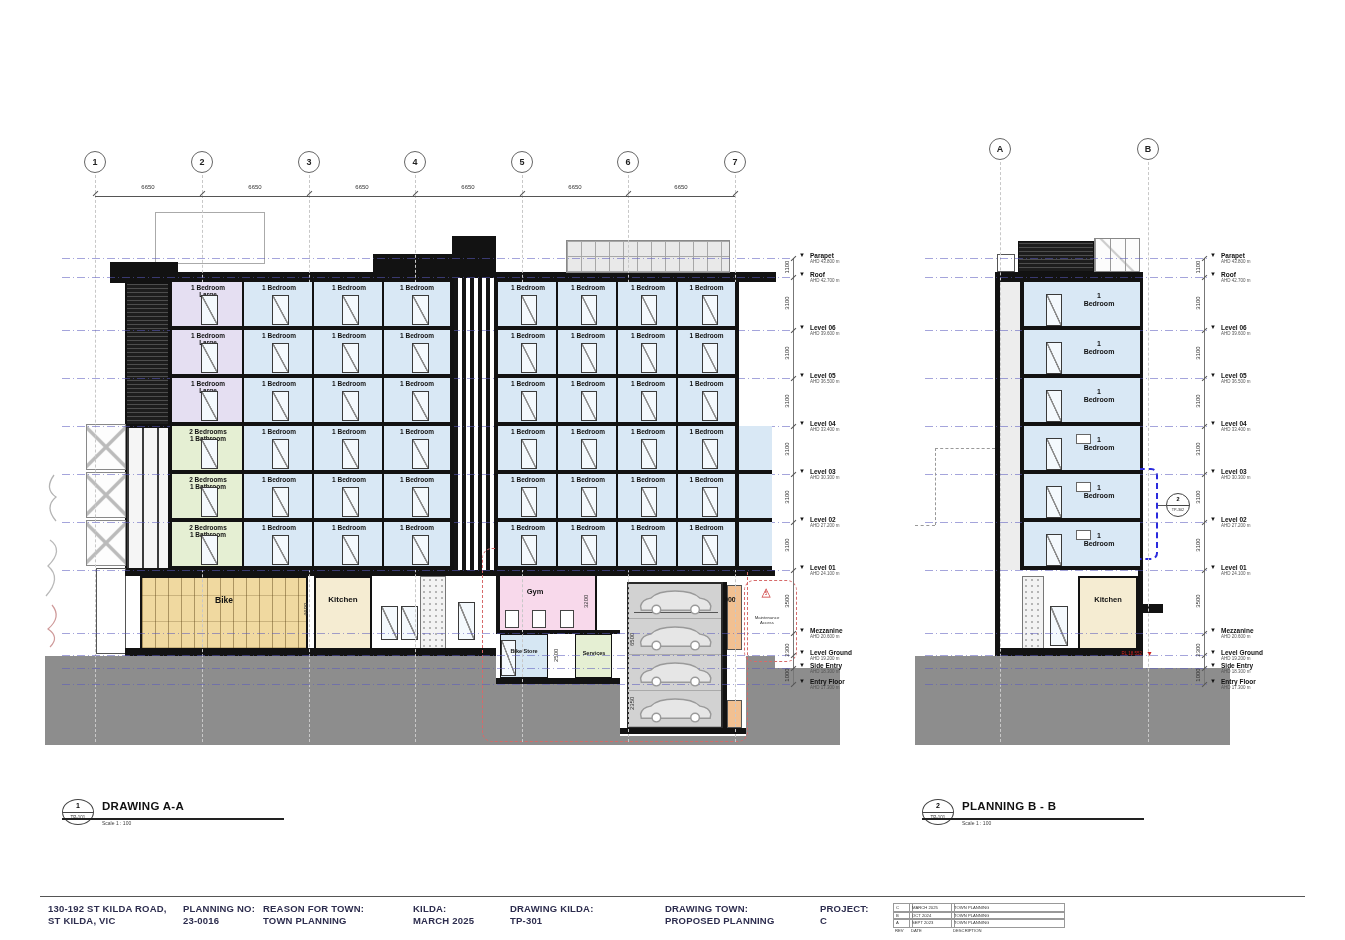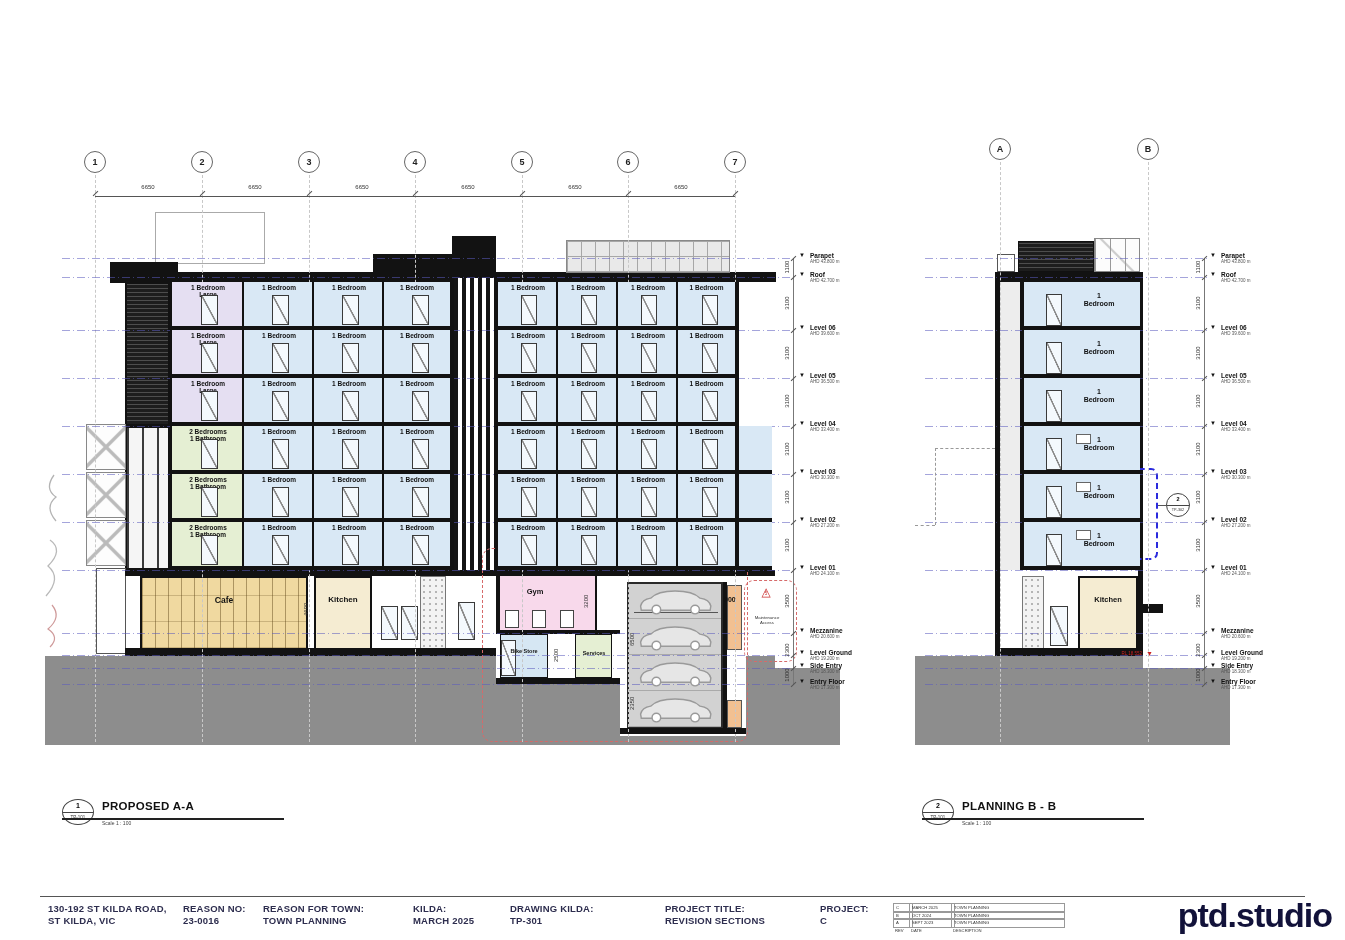--- a/index.html
+++ b/index.html
@@ -102,21 +102,21 @@
   <div class="abs" style="left:727px;top:585px;width:15px;height:65px;background:#f2c091;border:1px solid #555;"></div>
   <div class="abs" style="left:727px;top:700px;width:15px;height:28px;background:#f2c091;border:1px solid #555;"></div>
 
   <div class="abs cloud" style="left:482px;top:548px;width:266px;height:194px;"></div>
   <div class="abs cloud" style="left:744px;top:580px;width:53px;height:82px;"></div>
   <div class="abs" style="left:758px;top:586px;width:16px;height:14px;color:#cc3333;font-size:12px;line-height:13px;text-align:center;">△</div>
   <div class="abs lbl" style="left:758px;top:592px;width:16px;text-align:center;font-size:4.5px;color:#cc3333;">5</div>
   <div class="abs lbl" style="left:742px;top:616px;width:50px;text-align:center;font-size:4.3px;color:#333;">Maintenance
 Access</div>
 
-  <div class="abs lbl" style="left:140px;top:596px;width:168px;text-align:center;font-size:8.5px;font-weight:bold;">Cafe</div>
+  <div class="abs lbl" style="left:140px;top:596px;width:168px;text-align:center;font-size:8.5px;font-weight:bold;">Bike</div>
   <div class="abs lbl" style="left:314px;top:596px;width:58px;text-align:center;font-size:8px;font-weight:bold;">Kitchen</div>
   <div class="abs lbl rot dimtxt" style="left:286px;top:606px;width:40px;">4600</div>
   <div class="abs lbl" style="left:500px;top:588px;width:70px;text-align:center;font-size:7.5px;font-weight:bold;">Gym</div>
   <div class="abs lbl rot dimtxt" style="left:566px;top:598px;width:40px;">3200</div>
   <div class="abs lbl" style="left:500px;top:648px;width:48px;text-align:center;font-size:5.5px;font-weight:bold;">Bike Store</div>
   <div class="abs lbl rot dimtxt" style="left:536px;top:652px;width:40px;">2500</div>
   <div class="abs lbl" style="left:570px;top:650px;width:48px;text-align:center;font-size:5.5px;font-weight:bold;">Services</div>
   <div class="abs lbl" style="left:630px;top:598px;width:90px;text-align:center;font-size:6.5px;">6000</div>
   <div class="abs lbl" style="left:630px;top:632px;width:90px;text-align:center;font-size:6.5px;font-weight:bold;">Car Stacking
 System</div>
@@ -149,76 +149,75 @@
   <div class="abs" style="left:1158px;top:505px;width:8px;height:1px;background:#555;"></div>
   <div class="abs callout-circle" style="left:1166px;top:493px;width:24px;height:24px;">
     <div style="font-size:5.5px;font-weight:bold;border-bottom:1px solid #444;line-height:11px;">2</div>
     <div style="font-size:3.8px;line-height:9px;color:#333;">TP-302</div>
   </div>
 
   <div class="abs callout-circle" style="left:62px;top:799px;width:32px;height:26px;border-radius:50%;">
     <div style="font-size:7px;font-weight:bold;border-bottom:1px solid #444;line-height:12px;">1</div>
     <div style="font-size:4.5px;line-height:10px;color:#333;">TP-101</div>
   </div>
-  <div class="abs lbl" style="left:102px;top:800px;font-size:11.5px;font-weight:bold;letter-spacing:.3px;">PROPOSED A-A</div>
+  <div class="abs lbl" style="left:102px;top:800px;font-size:11.5px;font-weight:bold;letter-spacing:.3px;">DRAWING A-A</div>
   <div class="abs" style="left:62px;top:818px;width:222px;height:1.5px;background:#222;"></div>
   <div class="abs lbl" style="left:102px;top:821px;font-size:5px;color:#444;">Scale   1 : 100</div>
 
   <div class="abs callout-circle" style="left:922px;top:799px;width:32px;height:26px;border-radius:50%;">
     <div style="font-size:7px;font-weight:bold;border-bottom:1px solid #444;line-height:12px;">2</div>
     <div style="font-size:4.5px;line-height:10px;color:#333;">TP-101</div>
   </div>
   <div class="abs lbl" style="left:962px;top:800px;font-size:11.5px;font-weight:bold;letter-spacing:.3px;">PLANNING B - B</div>
   <div class="abs" style="left:922px;top:818px;width:222px;height:1.5px;background:#222;"></div>
   <div class="abs lbl" style="left:962px;top:821px;font-size:5px;color:#444;">Scale   1 : 100</div>
 
   <div class="abs" style="left:40px;top:896px;width:1265px;height:1px;background:#555;"></div>
   <div class="abs tb" style="left:48px;top:903px;">
     <div>130-192 ST KILDA ROAD,</div>
     <div>ST KILDA, VIC</div>
   </div>
   <div class="abs tb" style="left:183px;top:903px;">
-    <div>REASON NO:</div>
+    <div>PLANNING NO:</div>
     <div>23-0016</div>
   </div>
   <div class="abs tb" style="left:263px;top:903px;">
     <div>REASON FOR TOWN:</div>
     <div>TOWN PLANNING</div>
   </div>
   <div class="abs tb" style="left:413px;top:903px;">
     <div>KILDA:</div>
     <div>MARCH 2025</div>
   </div>
   <div class="abs tb" style="left:510px;top:903px;">
     <div>DRAWING KILDA:</div>
     <div>TP-301</div>
   </div>
   <div class="abs tb" style="left:665px;top:903px;">
-    <div>PROJECT TITLE:</div>
-    <div>REVISION SECTIONS</div>
+    <div>DRAWING TOWN:</div>
+    <div>PROPOSED PLANNING</div>
   </div>
   <div class="abs tb" style="left:820px;top:903px;">
     <div>PROJECT:</div>
     <div>C</div>
   </div>
   <div class="abs" id="revtable" style="left:893px;top:903px;width:168px;">
       <div class="revcell" style="position: absolute; left: 0px; top: 0px; width: 16px; height: 7.5px;">C</div>
       <div class="revcell" style="position: absolute; left: 16px; top: 0px; width: 42px; height: 7.5px;">MARCH 2025</div>
       <div class="revcell" style="position: absolute; left: 58px; top: 0px; width: 110px; height: 7.5px;">TOWN PLANNING</div>
       <div class="revcell" style="position: absolute; left: 0px; top: 7.5px; width: 16px; height: 7.5px;">B</div>
       <div class="revcell" style="position: absolute; left: 16px; top: 7.5px; width: 42px; height: 7.5px;">OCT 2024</div>
       <div class="revcell" style="position: absolute; left: 58px; top: 7.5px; width: 110px; height: 7.5px;">TOWN PLANNING</div>
       <div class="revcell" style="position: absolute; left: 0px; top: 15px; width: 16px; height: 7.5px;">A</div>
       <div class="revcell" style="position: absolute; left: 16px; top: 15px; width: 42px; height: 7.5px;">SEPT 2023</div>
       <div class="revcell" style="position: absolute; left: 58px; top: 15px; width: 110px; height: 7.5px;">TOWN PLANNING</div>
       <div class="revcell" style="position: absolute; left: 0px; top: 23.5px; width: 16px; height: 7.5px; border: none;">REV</div>
       <div class="revcell" style="position: absolute; left: 16px; top: 23.5px; width: 42px; height: 7.5px; border: none;">DATE</div>
       <div class="revcell" style="position: absolute; left: 58px; top: 23.5px; width: 110px; height: 7.5px; border: none;">DESCRIPTION</div>
     </div>
-  <div class="abs" style="left:1110px;top:896px;width:222px;text-align:right;font-size:34px;font-weight:800;color:#12123a;letter-spacing:-1px;">ptd.studio</div>
 <div class="abs bubble" style="left: 84px; top: 151px;">1</div>
     <div class="abs gridline" style="left: 95px; top: 175px; height: 567px;"></div>
     <div class="abs bubble" style="left: 191px; top: 151px;">2</div>
     <div class="abs gridline" style="left: 202px; top: 175px; height: 567px;"></div>
     <div class="abs bubble" style="left: 298px; top: 151px;">3</div>
     <div class="abs gridline" style="left: 309px; top: 175px; height: 567px;"></div>
     <div class="abs bubble" style="left: 404px; top: 151px;">4</div>
     <div class="abs gridline" style="left: 415px; top: 175px; height: 567px;"></div>
     <div class="abs bubble" style="left: 511px; top: 151px;">5</div>
     <div class="abs gridline" style="left: 522px; top: 175px; height: 567px;"></div>

